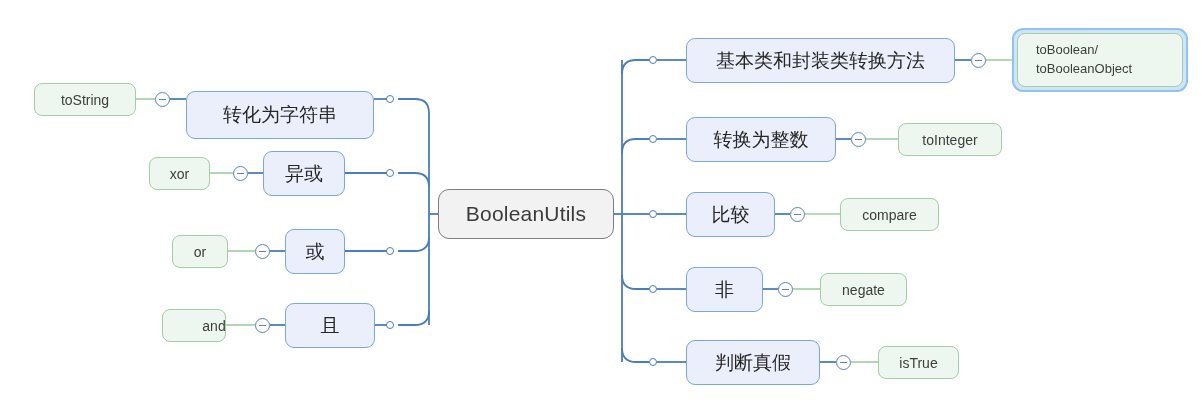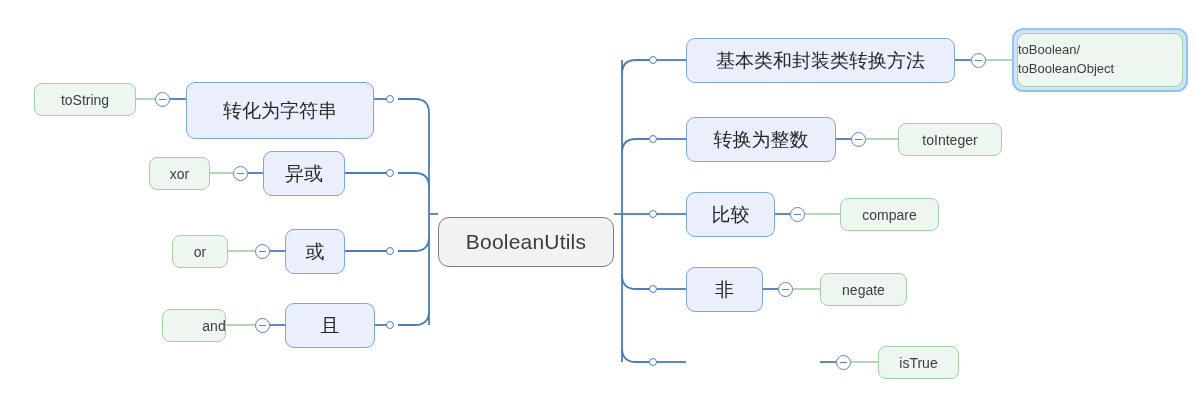--- a/index.html
+++ b/index.html
@@ -66,21 +66,21 @@
     background: #eef7ef;
     border: 1.3px solid #a2cfa4;
     border-radius: 8px;
     color: #3d3d3d;
     font-size: 14px;
   }
   .node-leaf.multi {
     line-height: 1.45;
     text-align: left;
     justify-content: flex-start;
-    padding-left: 0;
+    padding-left: 18px;
     font-size: 13px;
   }
 
   
   .sel-ring {
     position: absolute;
     box-sizing: border-box;
     border: 2.5px solid #8fc3f0;
     background: #cfe4f8;
     border-radius: 11px;
@@ -185,23 +185,23 @@
   <div class="jdot" style="left:386px;top:169px;"></div>
   <div class="jdot" style="left:386px;top:247px;"></div>
   <div class="jdot" style="left:386px;top:321px;"></div>
 
   <div class="jdot" style="left:649px;top:56px;"></div>
   <div class="jdot" style="left:649px;top:135px;"></div>
   <div class="jdot" style="left:649px;top:210px;"></div>
   <div class="jdot" style="left:649px;top:285px;"></div>
   <div class="jdot" style="left:649px;top:358px;"></div>
 
-  <div class="node node-root" style="left:438px;top:189px;width:176px;height:50px;margin-top:28px;">BooleanUtils</div>
-
-  <div class="node node-branch cn" style="left:186px;top:82px;width:188px;height:57px;">转化为字符串</div>
+  <div class="node node-root" style="left:438px;top:189px;width:176px;height:50px;">BooleanUtils</div>
+
+  <div class="node node-branch cn" style="left:186px;top:91px;width:188px;height:48px;">转化为字符串</div>
   <div class="toggle" style="left:155px;top:92px;"></div>
   <div class="node node-leaf" style="left:34px;top:83px;width:102px;height:33px;">toString</div>
 
   <div class="node node-branch cn" style="left:263px;top:151px;width:82px;height:45px;">异或</div>
   <div class="toggle" style="left:233px;top:166px;"></div>
   <div class="node node-leaf" style="left:149px;top:157px;width:61px;height:33px;">xor</div>
 
   <div class="node node-branch cn" style="left:285px;top:229px;width:60px;height:45px;">或</div>
   <div class="toggle" style="left:255px;top:244px;"></div>
   <div class="node node-leaf" style="left:172px;top:235px;width:56px;height:33px;">or</div>
@@ -221,16 +221,17 @@
   <div class="node node-leaf" style="left:898px;top:123px;width:104px;height:33px;">toInteger</div>
 
   <div class="node node-branch cn" style="left:686px;top:192px;width:89px;height:45px;">比较</div>
   <div class="toggle" style="left:790px;top:207px;"></div>
   <div class="node node-leaf" style="left:840px;top:198px;width:99px;height:33px;text-align:right;">compare</div>
 
   <div class="node node-branch cn" style="left:686px;top:267px;width:77px;height:45px;">非</div>
   <div class="toggle" style="left:778px;top:282px;"></div>
   <div class="node node-leaf" style="left:820px;top:273px;width:87px;height:33px;">negate</div>
 
+  <div class="node node-branch cn" style="left:686px;top:340px;width:134px;height:45px;">判断真假</div>
   <div class="toggle" style="left:836px;top:355px;"></div>
   <div class="node node-leaf" style="left:878px;top:346px;width:81px;height:33px;">isTrue</div>
 
 </div>
 
 </body></html>

